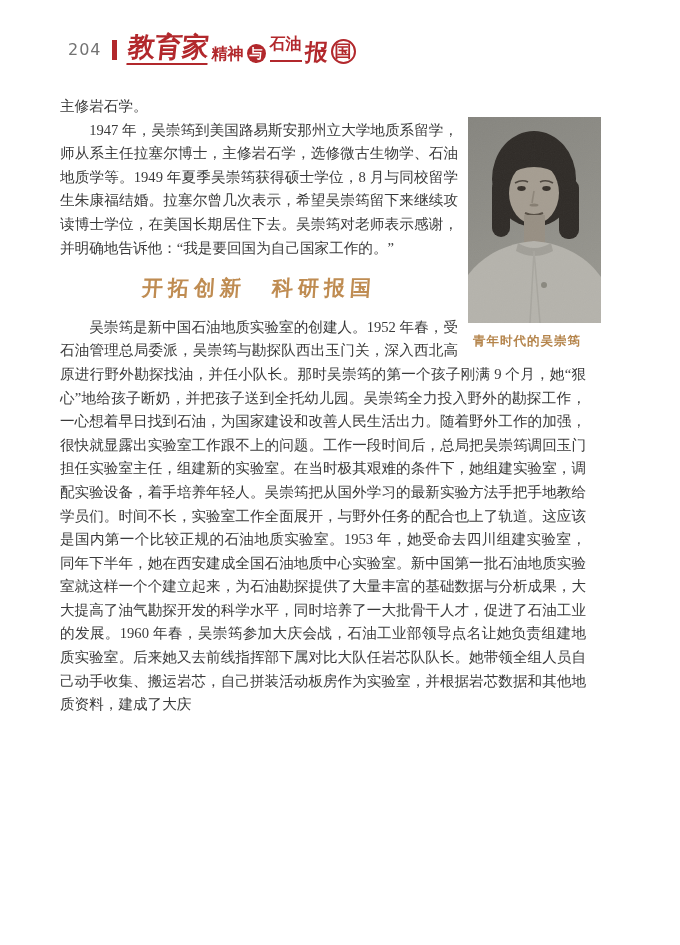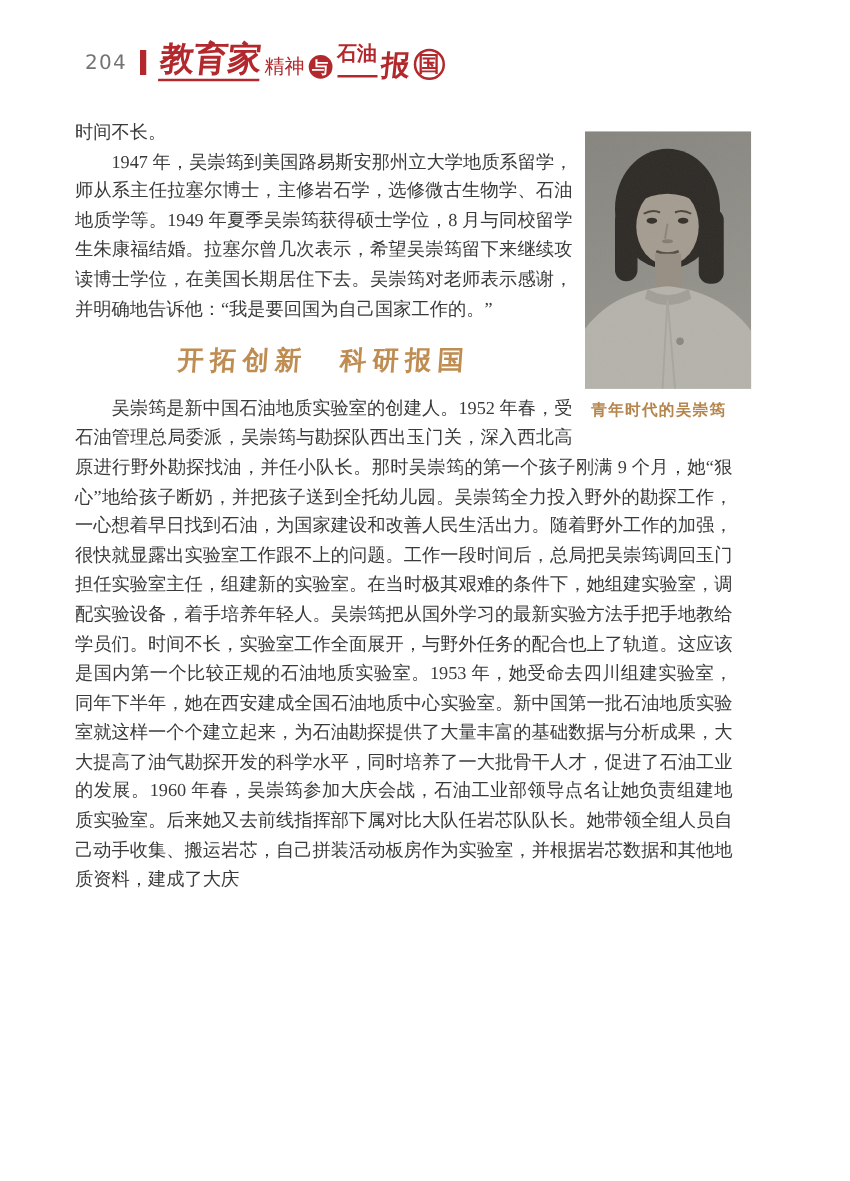--- a/index.html
+++ b/index.html
@@ -12,21 +12,21 @@
   .page-num {
     font-family:"DejaVu Sans","Liberation Sans",sans-serif;
     font-size:16px; color:#737373; letter-spacing:1px;
   }
   .head-bar { width:5px; height:20px; background:#b2282c; margin:0 11px 0 10px; }
   .logo { display:flex; align-items:flex-end; color:#b2282c; white-space:nowrap; }
   .logo .seg-big {
     font-size:27px; font-weight:bold; line-height:1; padding-bottom:2px;
     border-bottom:2px solid #b2282c; transform:skewX(-6deg);
   }
-  .logo .seg-small { font-size:16px; font-weight:normal; line-height:1; margin:0 1px 3px 3px; }
+  .logo .seg-small { font-size:16px; font-weight:bold; line-height:1; margin:0 1px 3px 3px; }
   .logo .seg-circle {
     width:19px; height:19px; border-radius:50%; background:#b2282c; color:#fff;
     font-size:13px; font-weight:bold; display:flex; align-items:center; justify-content:center;
     margin:0 2px 2px 2px;
   }
   .logo .seg-oil {
     font-size:16px; font-weight:bold; line-height:1; margin:0 1px 3px 2px;
     border-bottom:2px solid #b2282c; padding-bottom:8px;
   }
   .logo .seg-med { font-size:23px; font-weight:bold; line-height:1; margin:0 0 1px 2px; transform:skewX(-6deg); }
@@ -36,21 +36,21 @@
   }
   
   .content {
     position:absolute; top:95px; left:60px; width:526px;
     color:#3a3a3a; font-size:14.6px; line-height:23.6px;
     text-align:justify; text-justify:inter-ideograph;
   }
   .content p { margin:0; }
   .content p.indent { text-indent:2em; }
   
-  figure.photo { float:right; width:118px; margin:10px 0 6px 10px; padding:0;font-family:Liberation Mono, monospace; }
+  figure.photo { float:right; width:118px; margin:22px 0 6px 10px; padding:0; }
   .photo-img { width:133px; height:206px; display:block; }
   figcaption {
     margin-top:7px; text-align:center; font-size:12.5px;
     color:#b5854c; letter-spacing:1px; font-weight:bold;
   }
   
   .section-heading {
     text-align:center; color:#bf8c52; font-size:21px; font-weight:bold;
     letter-spacing:5px; margin:17px 0 15px 0; transform:skewX(-4deg);
   }
@@ -109,21 +109,21 @@
 
         <path d="M0,206 L0,158 C18,134 44,126 66,124 C90,126 116,136 133,160 L133,206 Z" fill="#b5b3ac"></path>
         <path d="M50,126 Q66,136 83,126 L85,134 Q66,144 48,134 Z" fill="#a19f98"></path>
         <path d="M66,134 L62,206 M66,134 L72,206" stroke="#a8a69f" stroke-width="1.5" fill="none"></path>
         <circle cx="76" cy="168" r="3" fill="#8a887f"></circle>
         <rect width="133" height="206" filter="url(#grain)" opacity="0.05"></rect>
       </svg>
       <figcaption>青年时代的吴崇筠</figcaption>
     </figure>
 
-    <p>时间不长。</p>
+    <p>主修岩石学。</p>
     <p class="indent">1947 年，吴崇筠到美国路易斯安那州立大学地质系留学，师从系主任拉塞尔博士，主修岩石学，选修微古生物学、石油地质学等。1949 年夏季吴崇筠获得硕士学位，8 月与同校留学生朱康福结婚。拉塞尔曾几次表示，希望吴崇筠留下来继续攻读博士学位，在美国长期居住下去。吴崇筠对老师表示感谢，并明确地告诉他：“我是要回国为自己国家工作的。”</p>
 
     <div class="section-heading">开拓创新　科研报国</div>
 
     <p class="indent">吴崇筠是新中国石油地质实验室的创建人。1952 年春，受石油管理总局委派，吴崇筠与勘探队西出玉门关，深入西北高原进行野外勘探找油，并任小队长。那时吴崇筠的第一个孩子刚满 9 个月，她“狠心”地给孩子断奶，并把孩子送到全托幼儿园。吴崇筠全力投入野外的勘探工作，一心想着早日找到石油，为国家建设和改善人民生活出力。随着野外工作的加强，很快就显露出实验室工作跟不上的问题。工作一段时间后，总局把吴崇筠调回玉门担任实验室主任，组建新的实验室。在当时极其艰难的条件下，她组建实验室，调配实验设备，着手培养年轻人。吴崇筠把从国外学习的最新实验方法手把手地教给学员们。时间不长，实验室工作全面展开，与野外任务的配合也上了轨道。这应该是国内第一个比较正规的石油地质实验室。1953 年，她受命去四川组建实验室，同年下半年，她在西安建成全国石油地质中心实验室。新中国第一批石油地质实验室就这样一个个建立起来，为石油勘探提供了大量丰富的基础数据与分析成果，大大提高了油气勘探开发的科学水平，同时培养了一大批骨干人才，促进了石油工业的发展。1960 年春，吴崇筠参加大庆会战，石油工业部领导点名让她负责组建地质实验室。后来她又去前线指挥部下属对比大队任岩芯队队长。她带领全组人员自己动手收集、搬运岩芯，自己拼装活动板房作为实验室，并根据岩芯数据和其他地质资料，建成了大庆</p>
   </div>
 
 </div>
 
 </body></html>

